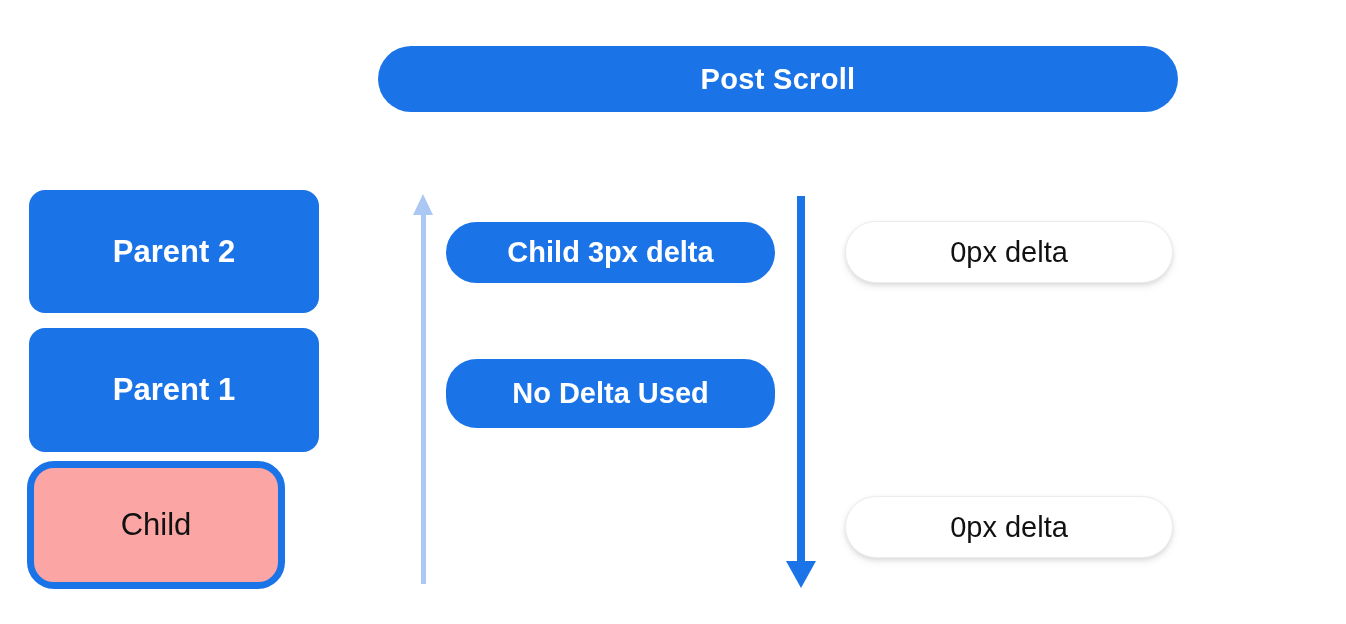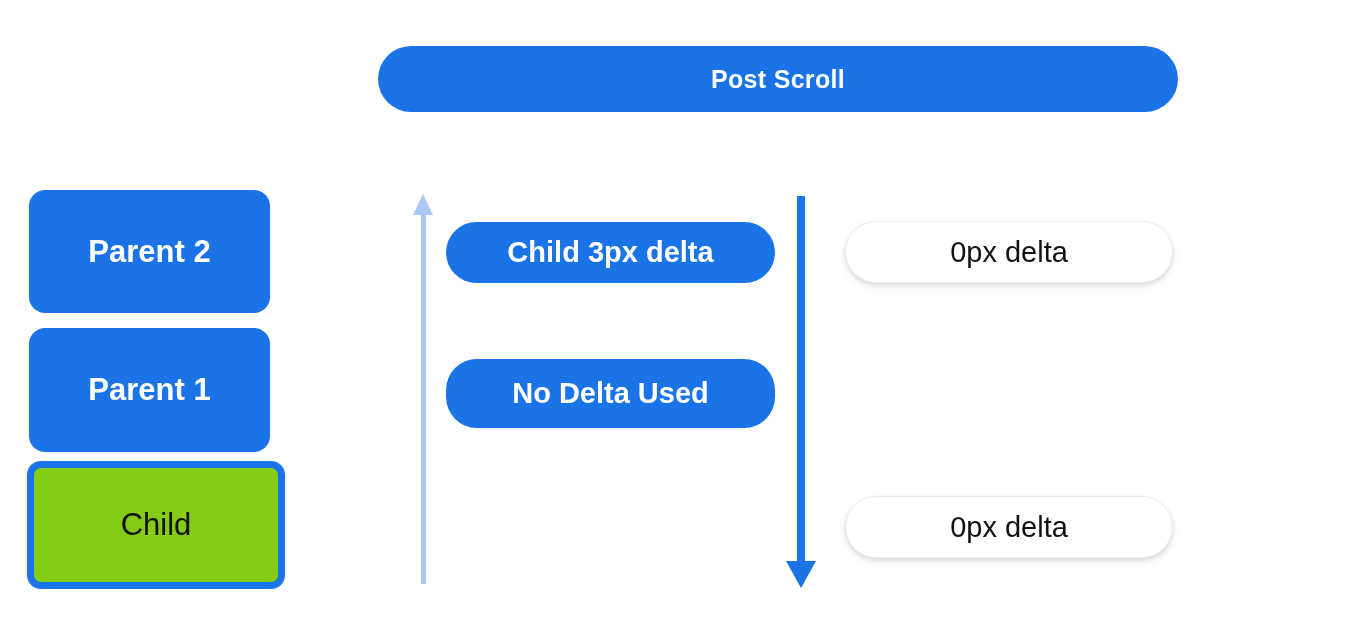--- a/index.html
+++ b/index.html
@@ -24,37 +24,37 @@
   }
   .blue-fill {
     background: #1b73e8;
     color: #ffffff;
     font-weight: 700;
   }
   .header-pill {
     left: 378px; top: 46px;
     width: 800px; height: 66px;
     border-radius: 33px;
-    font-size: 25px;
+    font-size: 29px;
     letter-spacing: 0.3px;
   }
   .parent-box {
     left: 29px;
-    width: 241px;
+    width: 290px;
     border-radius: 16px;
     font-size: 31px;
   }
   .parent-2 { top: 190px; height: 123px; }
   .parent-1 { top: 328px; height: 124px; }
   .child-box {
     left: 27px; top: 461px;
     width: 258px; height: 128px;
-    background: #84cc16;
+    background: #fca5a5;
     border: 7px solid #1b73e8;
-    border-radius: 14px;
+    border-radius: 27px;
     color: #111111;
     font-weight: 500;
     font-size: 31px;
   }
   .mid-pill {
     left: 446px;
     width: 329px; height: 61px;
     border-radius: 31px;
     font-size: 29px;
   }

